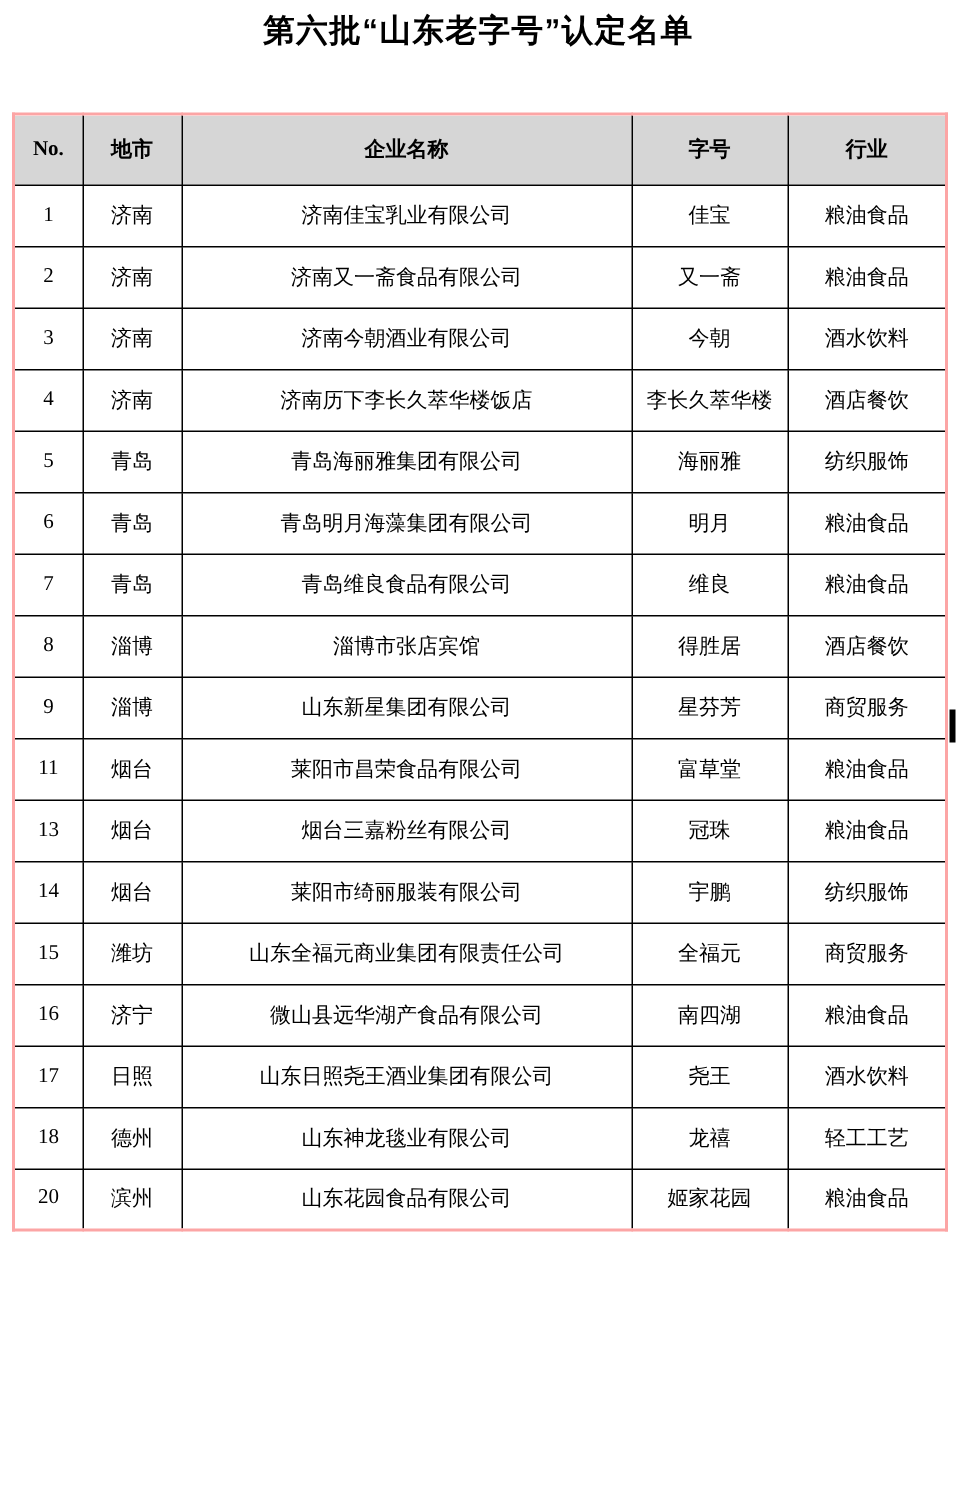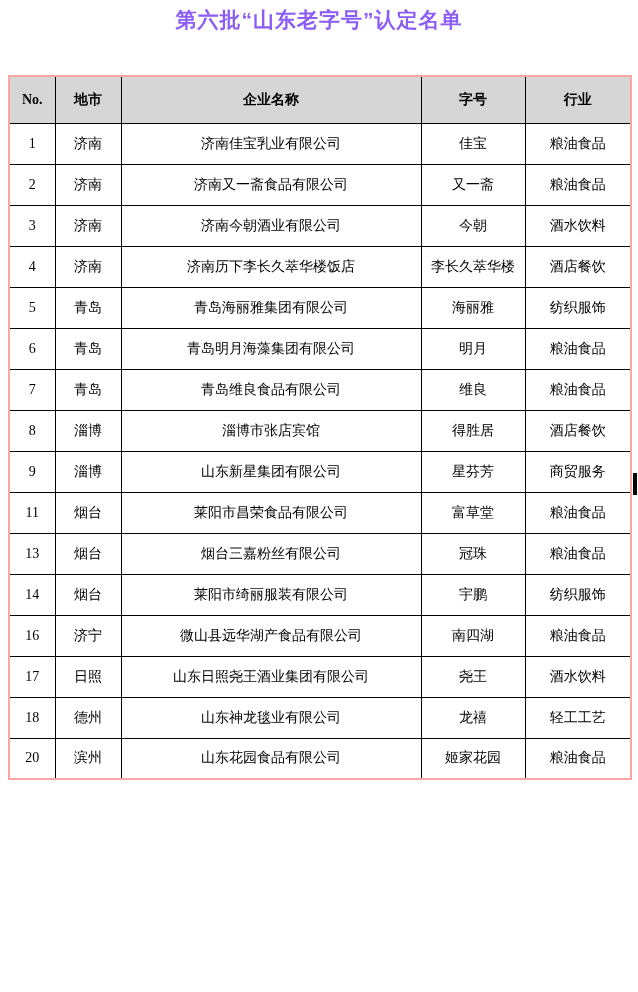--- a/index.html
+++ b/index.html
@@ -16,21 +16,21 @@
     overflow: hidden;
   }
   .doc-title {
     position: absolute;
     top: 6px; left: 0; right: 0;
     text-align: center;
     font-size: 21px;
     font-weight: bold;
     letter-spacing: 1px;
     font-family: "Liberation Sans", sans-serif;
-    color: #8b5cf6;
+    color: #000000;
   }
   table.list-table {
     position: absolute;
     left: 8px; top: 75px;
     width: 622px;
     border-collapse: collapse;
     table-layout: fixed;
     border: 2px solid #fca5a5;
   }
   .list-table th, .list-table td {
@@ -167,20 +167,27 @@
           <td>粮油食品</td>
         </tr>
         <tr>
           <td>14</td>
           <td>烟台</td>
           <td>莱阳市绮丽服装有限公司</td>
           <td>宇鹏</td>
           <td>纺织服饰</td>
         </tr>
         <tr>
+          <td>15</td>
+          <td>潍坊</td>
+          <td>山东全福元商业集团有限责任公司</td>
+          <td>全福元</td>
+          <td>商贸服务</td>
+        </tr>
+        <tr>
           <td>16</td>
           <td>济宁</td>
           <td>微山县远华湖产食品有限公司</td>
           <td>南四湖</td>
           <td>粮油食品</td>
         </tr>
         <tr>
           <td>17</td>
           <td>日照</td>
           <td>山东日照尧王酒业集团有限公司</td>

